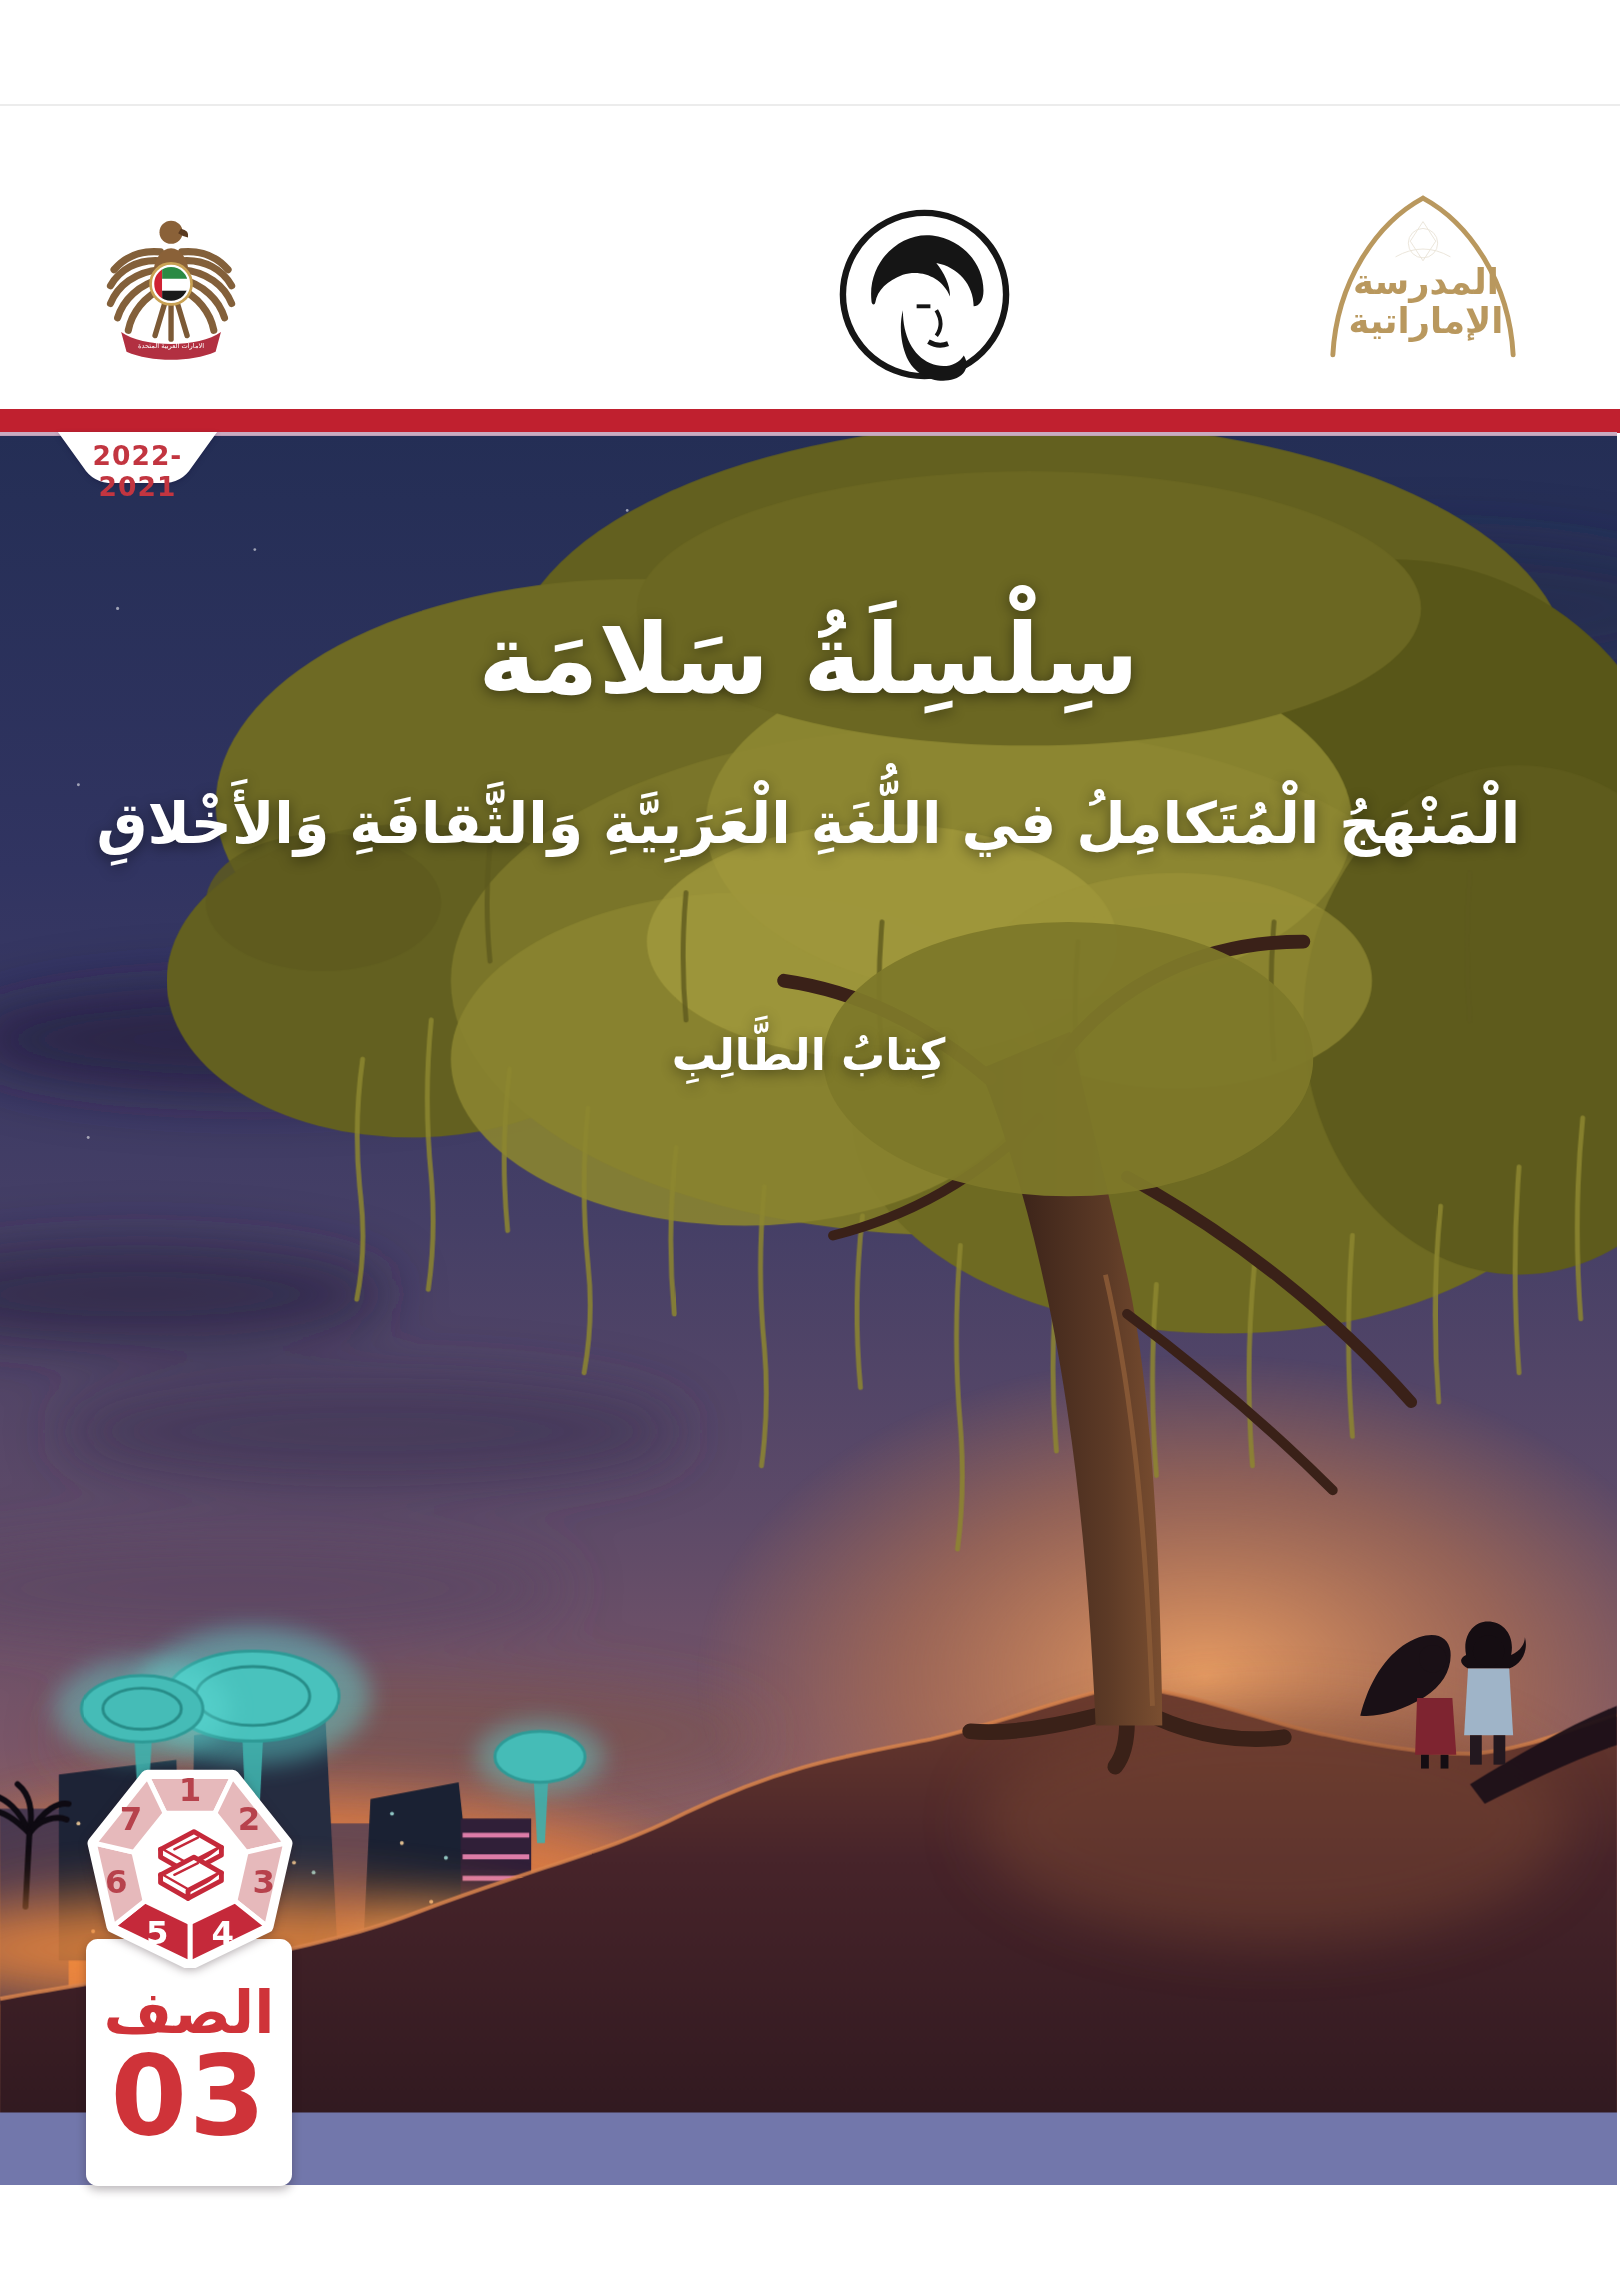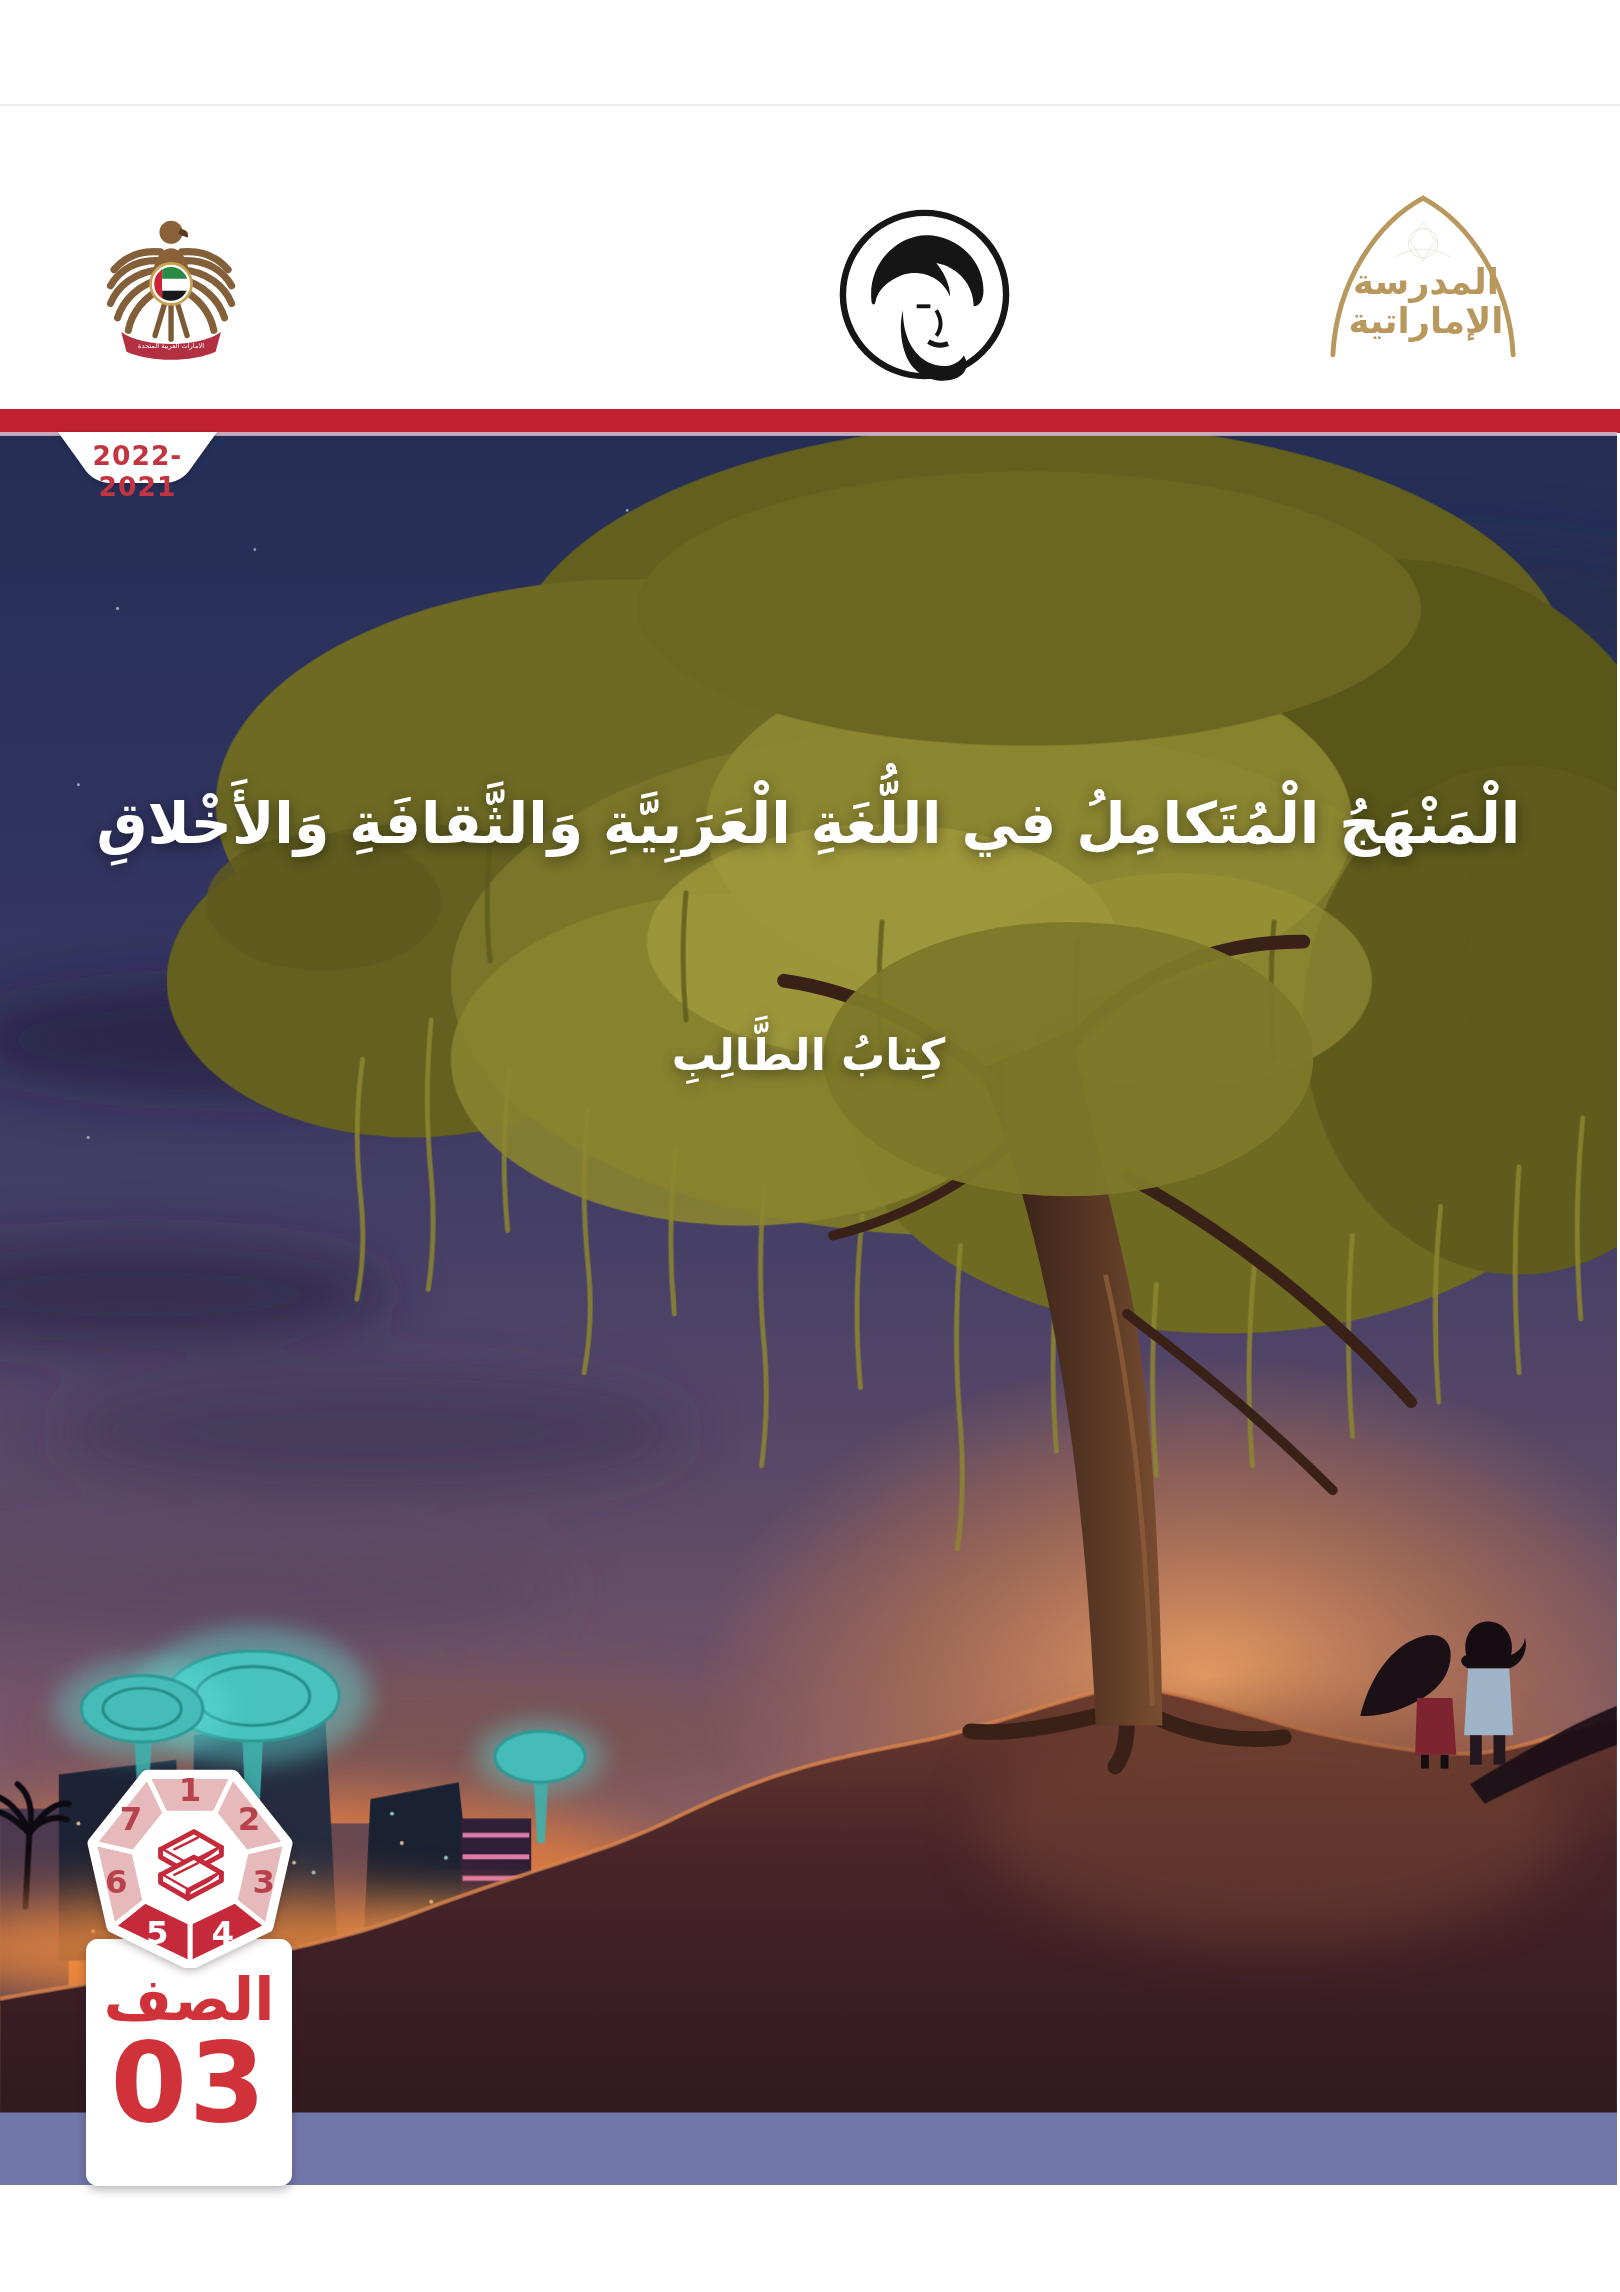--- a/index.html
+++ b/index.html
@@ -21,21 +21,21 @@
                     font-size:26.5px;font-weight:bold;letter-spacing:1px;}
   
   .cover-text{left:0;width:1617px;text-align:center;color:#ffffff;font-weight:bold;
               direction:rtl;text-shadow:0 2.9px 13.7px rgba(0,0,0,.45);}
   #cover-title{top:602px;font-size:98px;}
   #cover-subtitle{top:790px;font-size:57px;}
   #cover-booktype{top:1013px;font-size:44px;margin-top:16px;}
   
   #grade-card{left:86px;top:1939px;width:206px;height:247px;background:#fff;border-radius:11.8px;
               box-shadow:0 3.9px 9.8px rgba(30,15,25,.3);text-align:center;color:#cf3339;z-index:2;}
-  #grade-label{font-size:59px;font-weight:bold;margin-top:26px;direction:rtl;}
+  #grade-label{font-size:59px;font-weight:bold;margin-top:39px;direction:rtl;}
   #grade-number{font-size:110px;font-weight:bold;line-height:.9;letter-spacing:2px;}
   #grade-wheel{left:84px;top:1762px;width:212px;height:206px;z-index:3;
                filter:drop-shadow(0 2.9px 4.9px rgba(40,20,30,.35));}
   .wheel-num{font-size:33px;font-weight:bold;text-anchor:middle;}
 </style>
 </head>
 <body>
 
 <div id="page">
 
@@ -314,20 +314,21 @@
 
     <rect x="0" y="1715" width="1650" height="74" fill="#7277ab"></rect>
     <rect x="0" y="0" width="1650" height="4" fill="#c9abc0"></rect>
   </svg>
 
   <svg id="year-badge" class="abs" viewBox="0 0 170 58">
     <path d="M4,0 L166,0 L140,36 Q130,52 110,52 L60,52 Q40,52 30,36 Z" fill="#ffffff"></path>
   </svg>
   <div id="year-badge-label" class="abs">2022-2021</div>
 
+  <div id="cover-title" class="abs cover-text" lang="ar">سِلْسِلَةُ سَلامَة</div>
   <div id="cover-subtitle" class="abs cover-text" lang="ar">الْمَنْهَجُ الْمُتَكامِلُ في اللُّغَةِ الْعَرَبِيَّةِ وَالثَّقافَةِ وَالأَخْلاقِ</div>
   <div id="cover-booktype" class="abs cover-text" lang="ar">كِتابُ الطَّالِبِ</div>
 
   <div id="grade-card" class="abs">
     <div id="grade-label">الصف</div>
     <div id="grade-number">03</div>
   </div>
 
   <svg id="grade-wheel" class="abs" viewBox="-108 -105 216 210">
     <polygon points="-43.39,-90.10 43.39,-90.10 97.49,-22.25 78.18,62.35 0,100 -78.18,62.35 -97.49,-22.25" fill="#ffffff" stroke="#ffffff" stroke-width="14" stroke-linejoin="round"></polygon>

